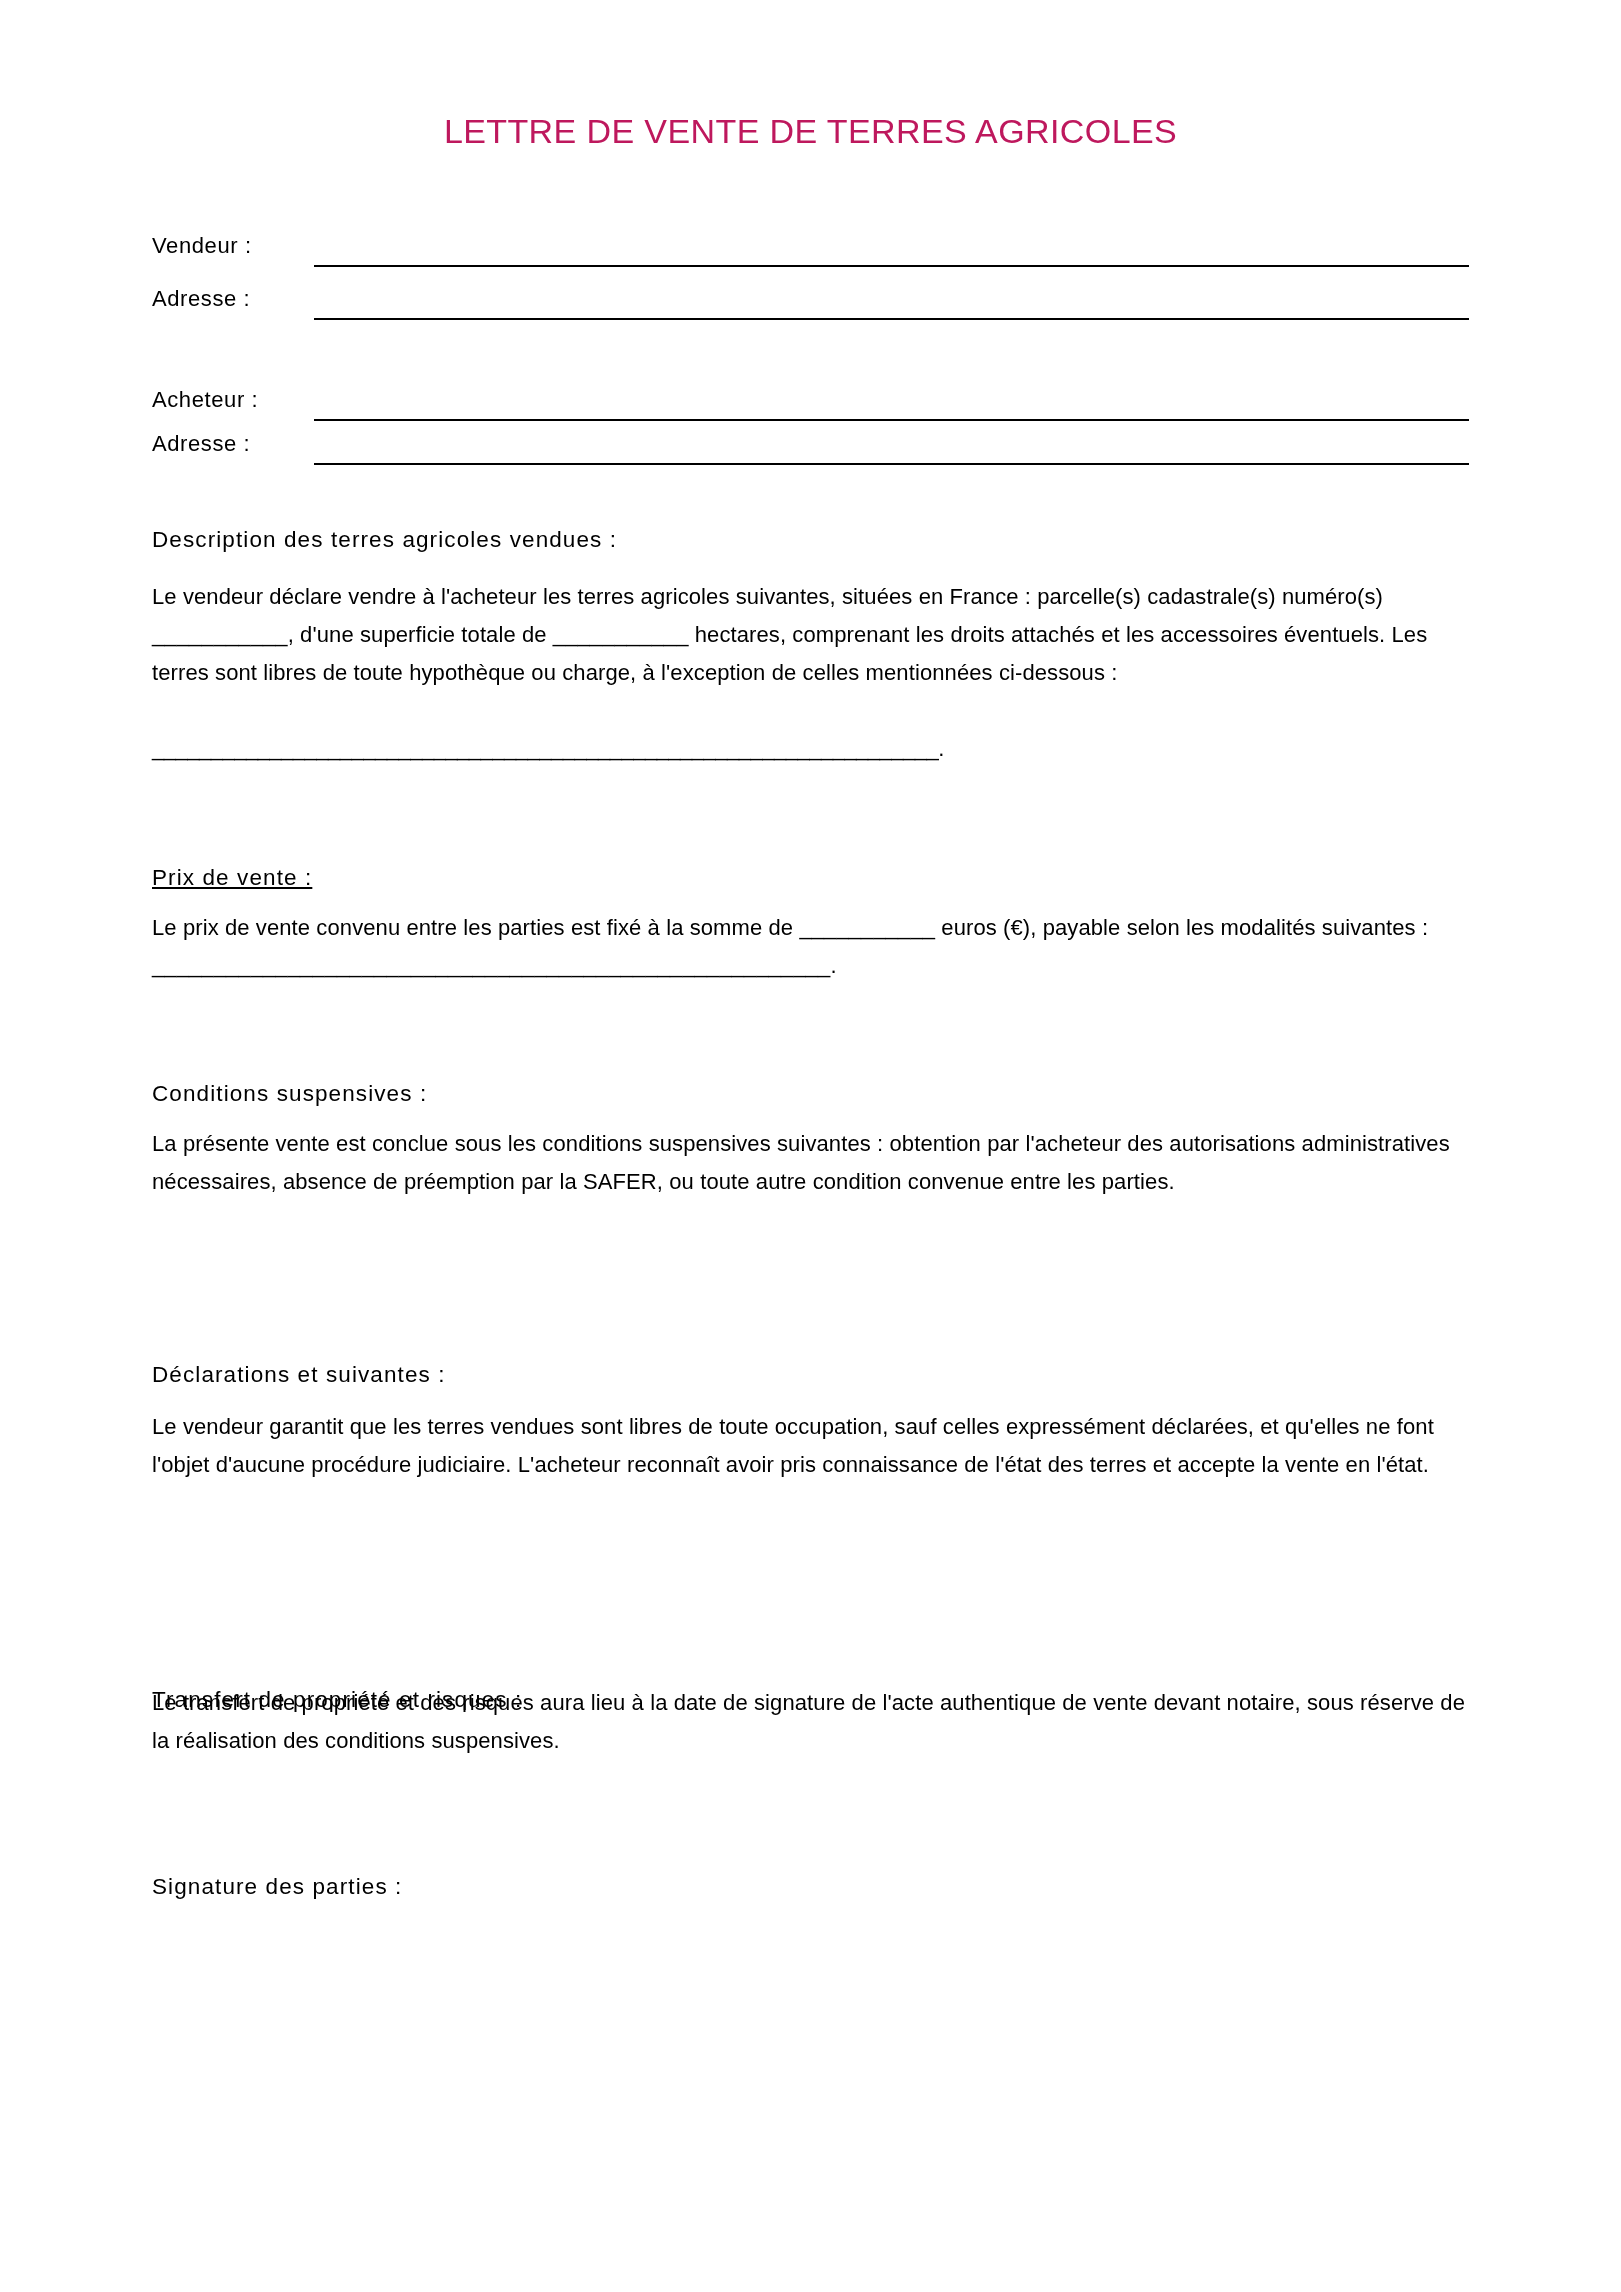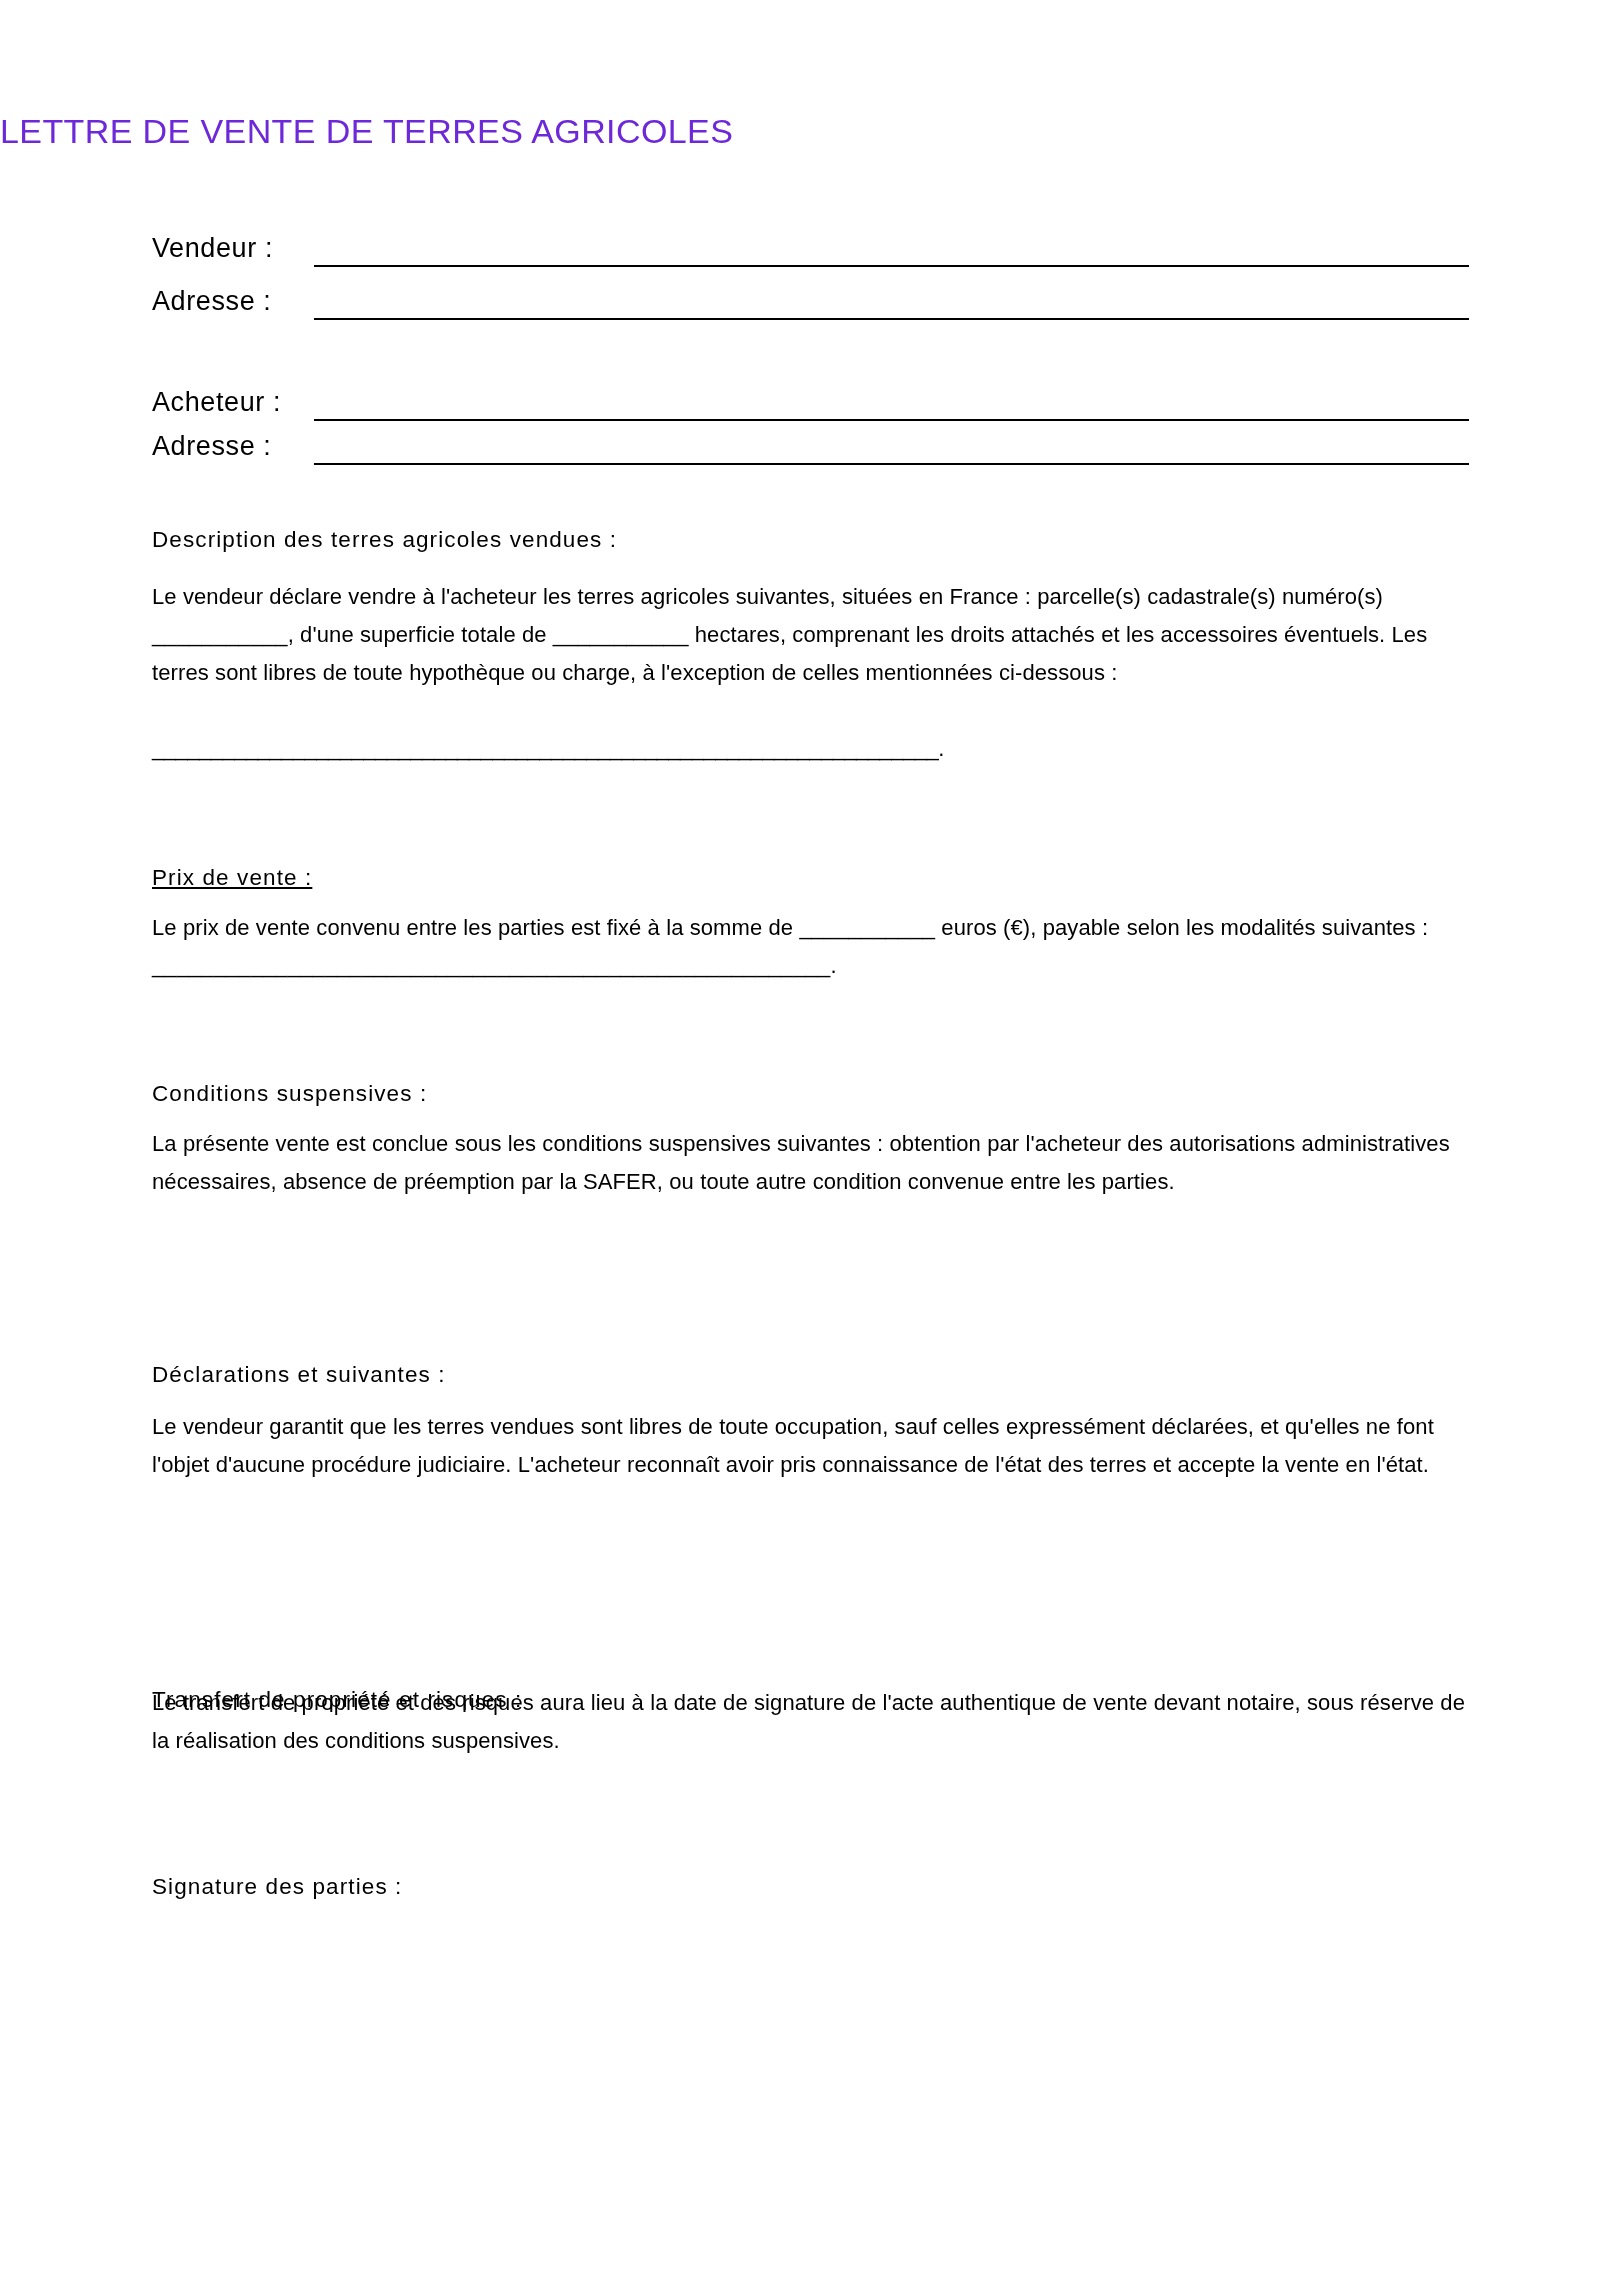--- a/index.html
+++ b/index.html
@@ -17,39 +17,40 @@
     overflow: hidden;
     box-sizing: border-box;
   }
 
   
   .doc-title {
     position: absolute;
     top: 112px;
     left: 0;
     width: 1621px;
+    text-align: center;
     font-size: 34px;
     font-weight: 400;
     letter-spacing: 0.4px;
-    color: #6d28d9;
+    color: #be185d;
     white-space: nowrap;
   }
 
   
   .party-row {
     position: absolute;
     left: 152px;
     width: 1323px;
     height: 39px;
   }
   .party-label {
     position: absolute;
     left: 0;
     top: 0;
-    font-size: 27px;
+    font-size: 22px;
     letter-spacing: 0.6px;
     white-space: nowrap;
   }
   .party-rule {
     position: absolute;
     left: 162px;
     right: 5.9px;
     top: 32px;
     height: 0;
     border-top: 2.9px solid #000;

